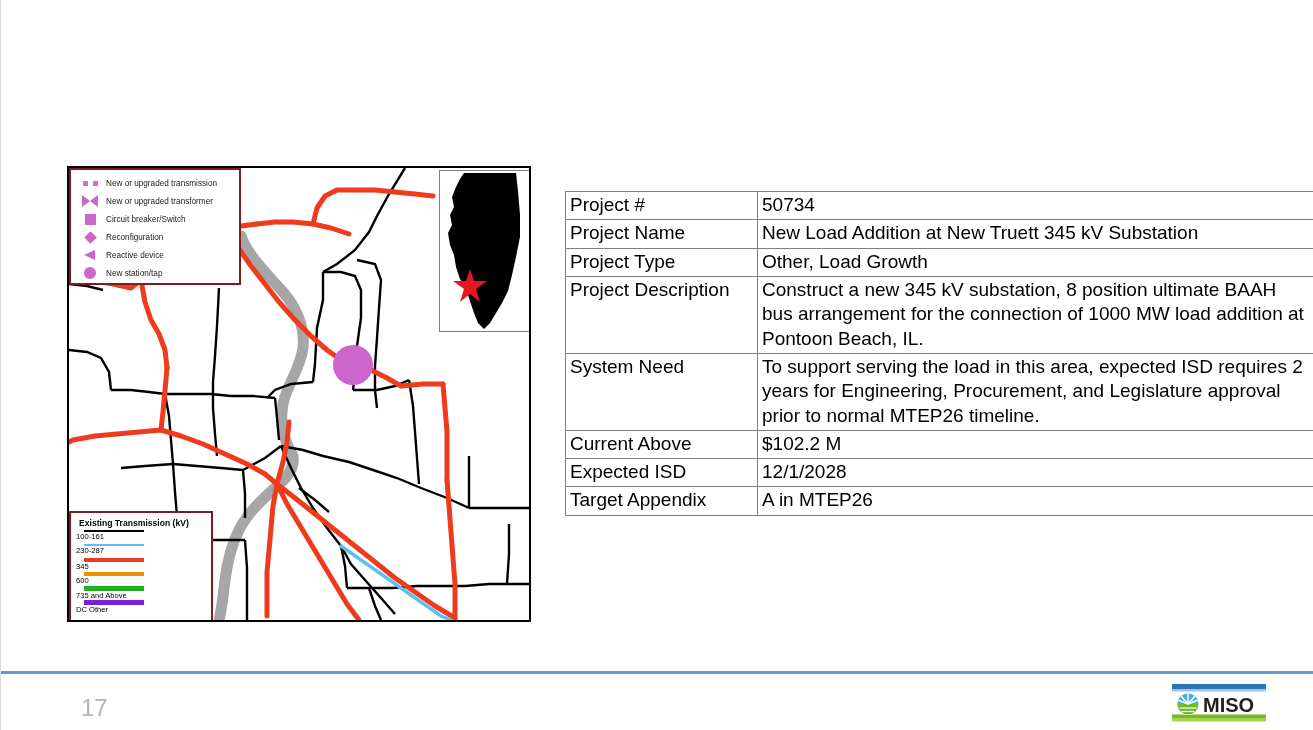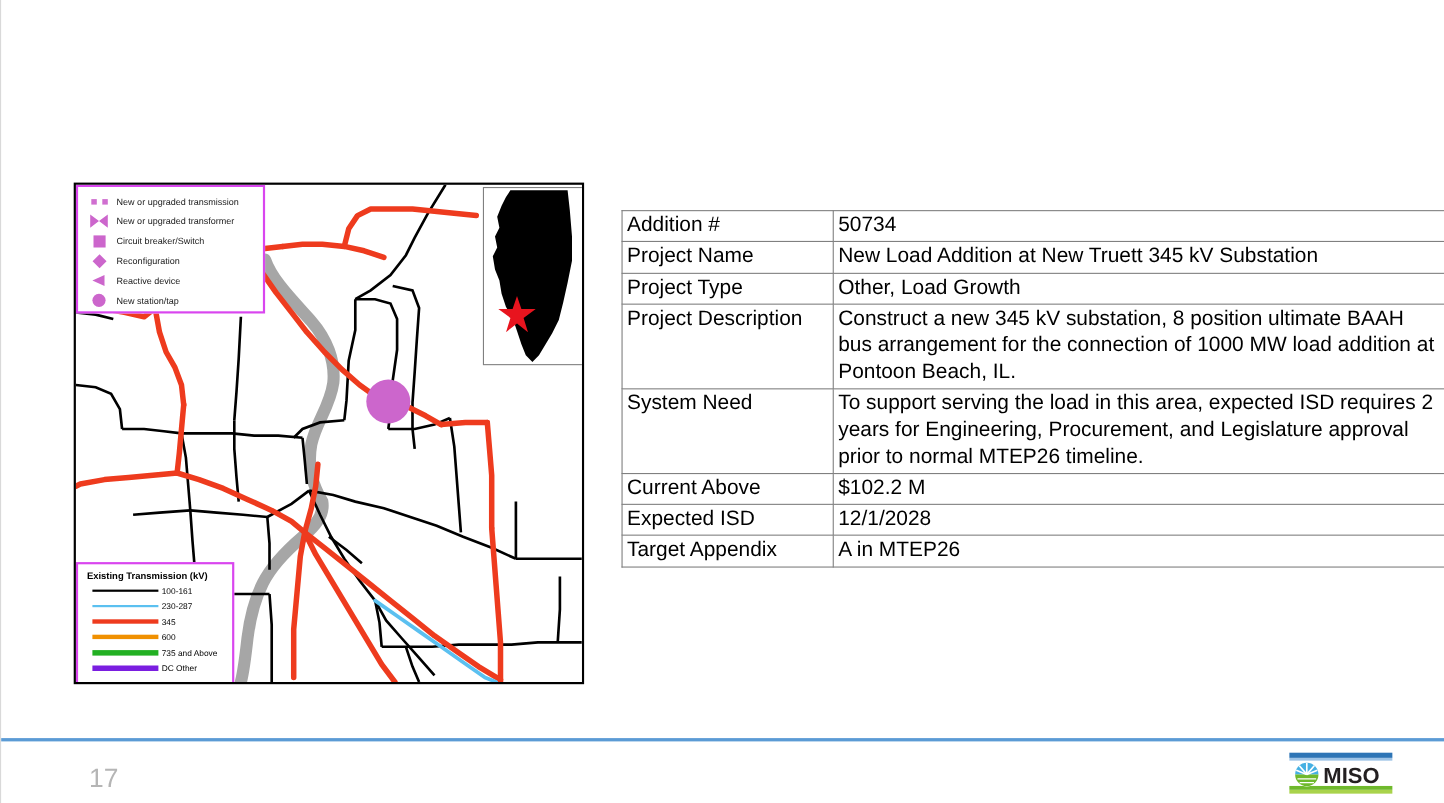--- a/index.html
+++ b/index.html
@@ -58,21 +58,21 @@
     border: 2px solid #000000;
     box-sizing: border-box;
     overflow: hidden;
   }
   #map-svg { position: absolute; left: 0; top: 0; }
 
   
   .legend-box {
     position: absolute;
     background: #ffffff;
-    border: 2px solid #d946ef;
+    border: 2px solid #7f1d1d;
     box-sizing: border-box;
   }
   #symbol-legend {
     left: 0px; top: 0px;
     width: 172px; height: 117px;
     padding: 4px 4px 0 6px;
   }
   .legend-row {
     display: flex;
     align-items: center;
@@ -104,25 +104,26 @@
   }
   #voltage-legend .vl-title {
     font-size: 8.6px;
     font-weight: bold;
     color: #000000;
     margin: 1px 0 2px 3px;
     white-space: nowrap;
   }
   .v-row {
     display: flex;
-    align-items: center;
+    align-items: flex-start;
     height: 14px;
     font-size: 7.6px;
     color: #000000;
     white-space: nowrap;
+    flex-direction: column;
   }
   .v-line {
     width: 60px;
     min-width: 60px;
     margin-left: 8px;
     margin-right: 3px;
   }
   .v-line i { display: block; width: 100%; }
 
   
@@ -352,21 +353,21 @@
             <i style="height:5px;background:#7a1ee0"></i>
           </span>
         <span>DC Other</span>
       </div>
     </div>
   </div>
 
   <table id="info-table">
     <tbody>
       <tr>
-        <td class="k">Addition #</td>
+        <td class="k">Project #</td>
         <td class="v">50734</td>
       </tr>
       <tr>
         <td class="k">Project Name</td>
         <td class="v">New Load Addition at New Truett 345 kV Substation</td>
       </tr>
       <tr>
         <td class="k">Project Type</td>
         <td class="v">Other, Load Growth</td>
       </tr>

